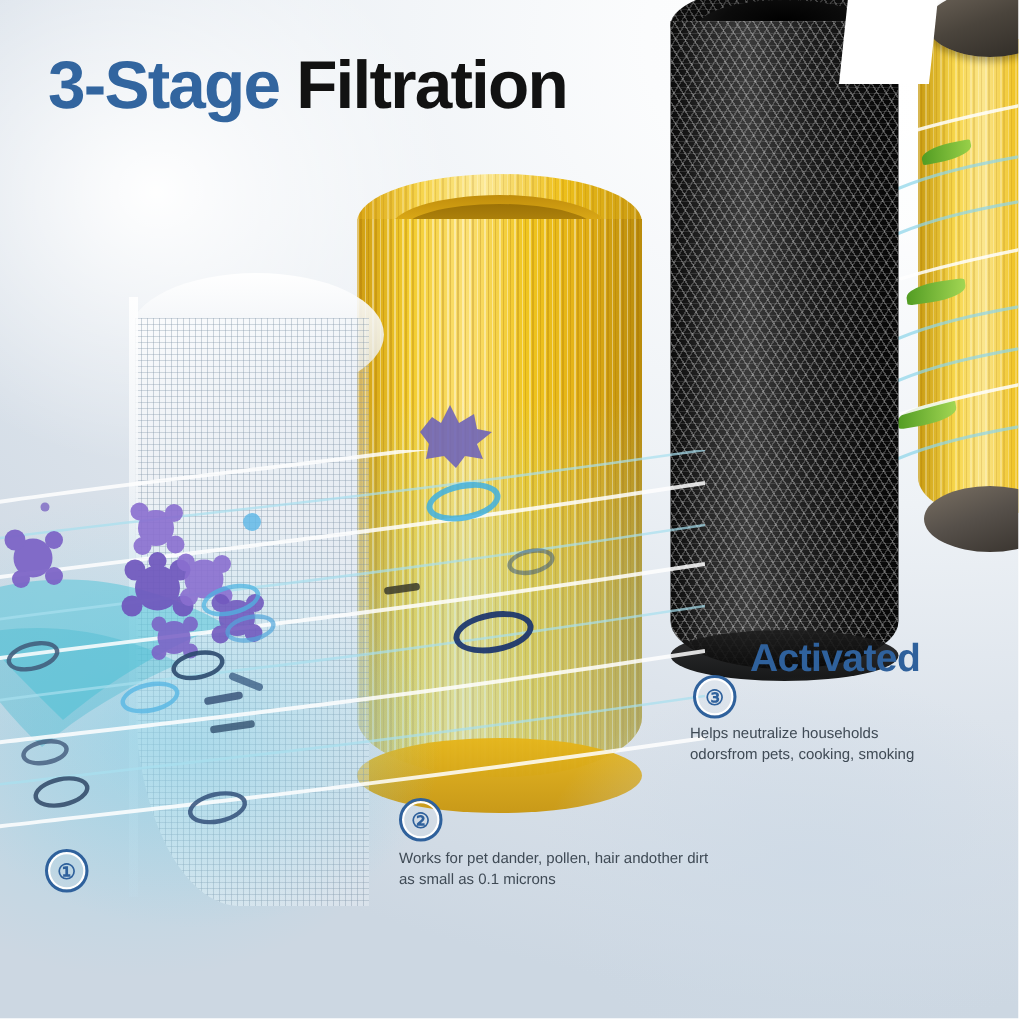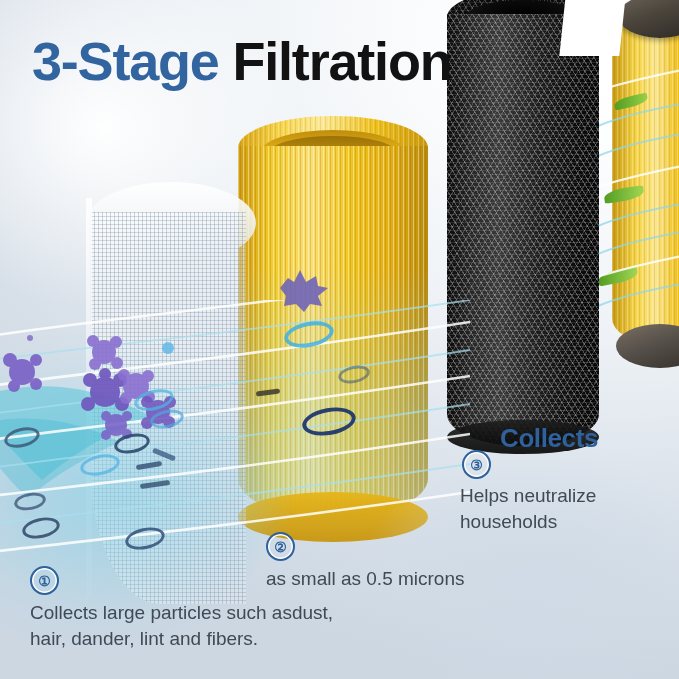--- a/index.html
+++ b/index.html
@@ -46,38 +46,38 @@
   
   .carbontex{
     background-image:
       repeating-linear-gradient(58deg, rgba(255,255,255,.30) 0 1px, rgba(0,0,0,0) 1px 5px),
       repeating-linear-gradient(-58deg, rgba(255,255,255,.22) 0 1px, rgba(0,0,0,0) 1px 6px),
       repeating-linear-gradient(to bottom, rgba(255,255,255,.14) 0 1px, rgba(0,0,0,0) 1px 4px);
   }
   
   #headline{
     position:absolute;left:32px;top:34px;
-    font-size:54px;font-weight:bold;letter-spacing:-1.2px;
+    font-size:45px;font-weight:bold;letter-spacing:-1.2px;
     white-space:nowrap;line-height:1;
   }
   #headline .hl-a{color:#32659f;}
   #headline .hl-b{color:#121212;}
 
   
   .cap{position:absolute;}
   .cap-head{display:flex;align-items:center;gap:9px;}
   .badge{
     display:inline-flex;align-items:center;justify-content:center;
     width:25px;height:25px;border-radius:50%;
     border:2.5px solid #2f619c;color:#2f619c;
     font-size:14px;font-weight:bold;line-height:1;flex:none;
     box-shadow:inset 0 0 0 1.5px #ffffff;
   }
   .cap-title{color:#2f619c;font-size:26px;font-weight:bold;letter-spacing:-.4px;line-height:1.08;}
-  .cap-body{color:#3f4a55;font-size:19px;line-height:1.35;margin-top:5px;}
+  .cap-body{color:#3f4a55;font-size:10px;line-height:1.35;margin-top:5px;}
 
   #cap1{left:30px;top:566px;}
   #cap2{left:266px;top:532px;}
   #cap3{left:462px;top:424px;text-align:left;}
   #cap3 .cap-head{align-items:flex-start;}
   #cap3 .badge{margin-top:26px;}
   #cap3 .cap-body{margin-top:4px;margin-left:-2px;}
 
   
   .virus,.ring,.blob,.rod,.leaf{position:absolute;}
@@ -286,40 +286,38 @@
   <div class="ring" style="left:338px;top:366px;width:26px;height:11px;border:3px solid #2d4f7d;transform:rotate(-12deg);opacity:.5;"></div>
 
   <div id="headline">
     <span class="hl-a">3-Stage</span><span class="hl-b"> Filtration</span>
   </div>
 
   <div class="cap" id="cap3">
     <div class="cap-head">
       <span class="badge">③</span>
       <span class="cap-title">
-        <span>Collects</span><br>
+        <span>Activated</span><br>
       </span>
     </div>
     <div class="cap-body">
       <div>Helps neutralize households</div>
+      <div>odorsfrom pets, cooking, smoking</div>
     </div>
   </div>
 
   <div class="cap" id="cap2">
     <div class="cap-head">
       <span class="badge">②</span>
     </div>
     <div class="cap-body">
-      <div>as small as 0.5 microns</div>
+      <div>Works for pet dander, pollen, hair andother dirt</div>
+      <div>as small as 0.1 microns</div>
     </div>
   </div>
 
   <div class="cap" id="cap1">
     <div class="cap-head">
       <span class="badge">①</span>
     </div>
-    <div class="cap-body">
-      <div>Collects large particles such asdust,</div>
-      <div>hair, dander, lint and fibers.</div>
-    </div>
   </div>
 
 </div>
 
 </body></html>

